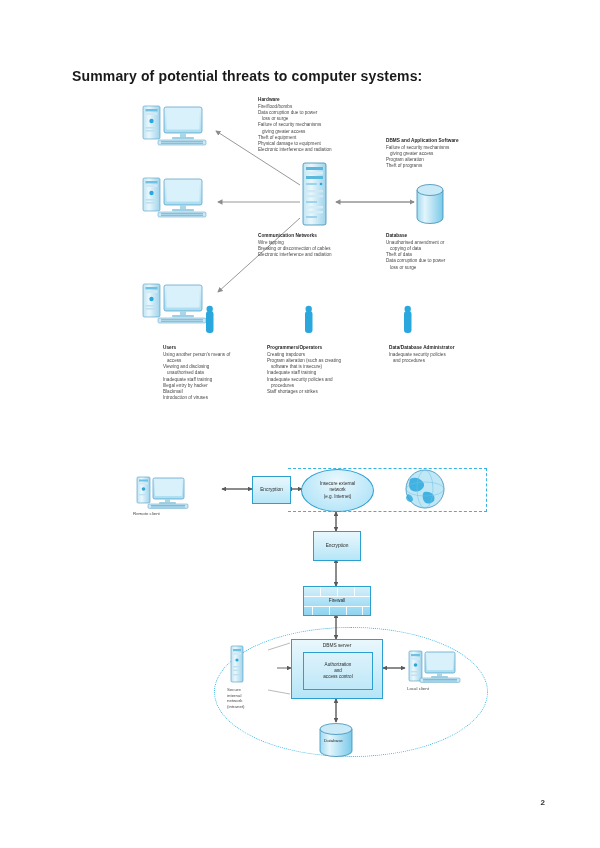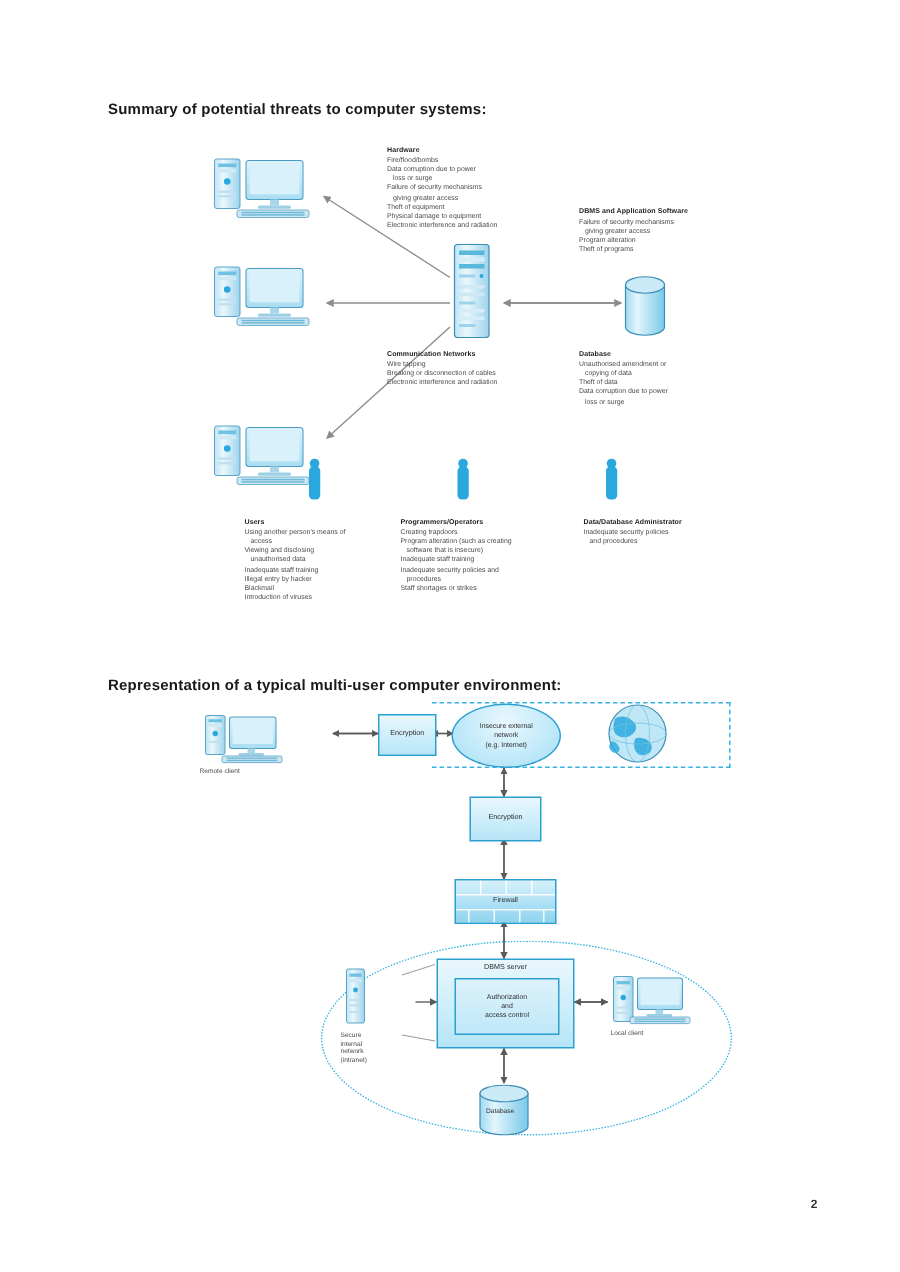--- a/index.html
+++ b/index.html
@@ -5,21 +5,21 @@
   html,body{margin:0;padding:0;background:#ffffff;}
   body{
     width:600px;height:848px;position:relative;overflow:hidden;
     font-family:"Liberation Sans","DejaVu Sans",sans-serif;
     color:#231f20;
   }
   .page{position:absolute;inset:0;background:#fff;}
 
   
   .section-title{
-    position:absolute;font-size:10px;font-weight:bold;letter-spacing:.15px;
+    position:absolute;font-size:14px;font-weight:bold;letter-spacing:.15px;
     color:#1a1a1a;white-space:nowrap;
   }
   #title1{left:72px;top:68px;}
   #title2{left:72px;top:452px;}
 
   
   .note{position:absolute;font-size:4.6px;line-height:6.2px;color:#4a4a4a;}
   .note .hd{font-weight:bold;color:#1f1f1f;display:block;margin-bottom:.6px;
             font-size:4.7px;letter-spacing:.05px;}
   .note .ln{display:block;white-space:nowrap;}
@@ -242,21 +242,20 @@
       <span class="ln">Inadequate security policies and</span>
       <span class="ln ind">procedures</span>
       <span class="ln">Staff shortages or strikes</span>
     </div>
   <div class="note" id="n6" style="left:389px;top:345px;">
       <span class="hd">Data/Database Administrator</span>
       <span class="ln">Inadequate security policies</span>
       <span class="ln ind">and procedures</span>
     </div>
 
-  <div class="section-title" id="title2">Representation of a typical multi-user computer environment:</div>
 
   <div class="dash-rect" style="left:288px;top:468px;width:198px;height:42px;border-left:none;"></div>
 
   <div class="dash-ellipse" style="left:214px;top:627px;width:272px;height:128px;"></div>
 
   <svg class="canvas">
     <defs>
       <marker id="bh" markerWidth="5.5" markerHeight="5.5" refX="4.8" refY="2.75" orient="auto">
         <path d="M0,0 L5.5,2.75 L0,5.5 z" fill="#5a5a5a"></path>
       </marker>

